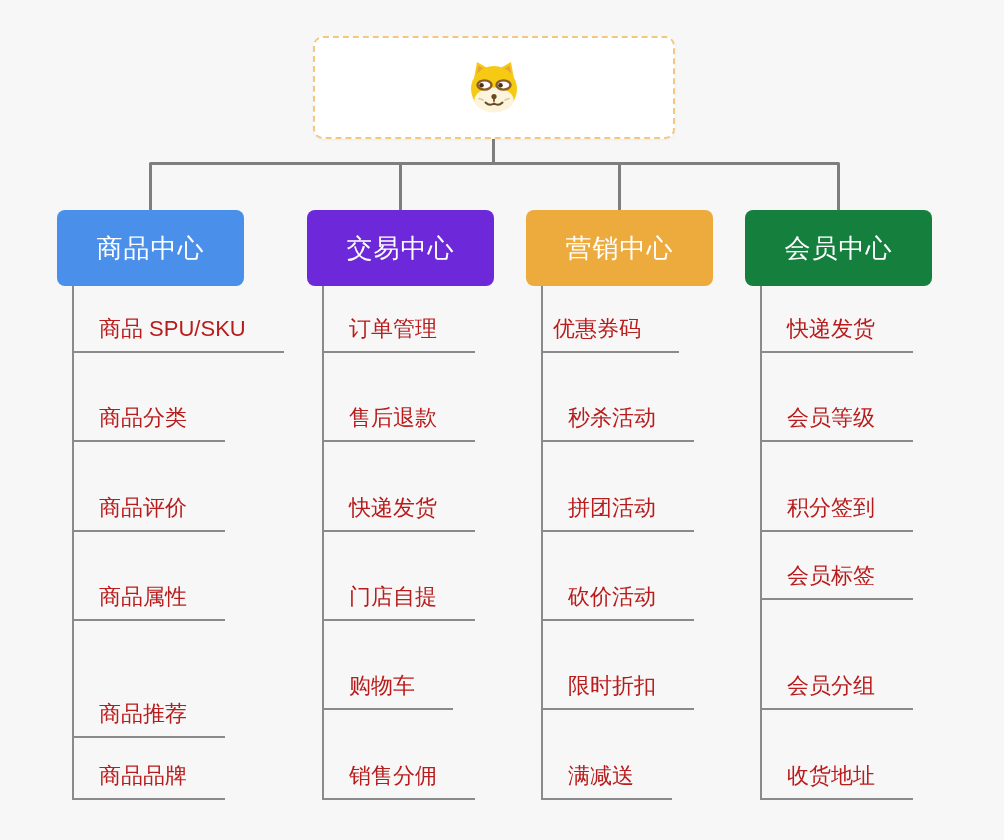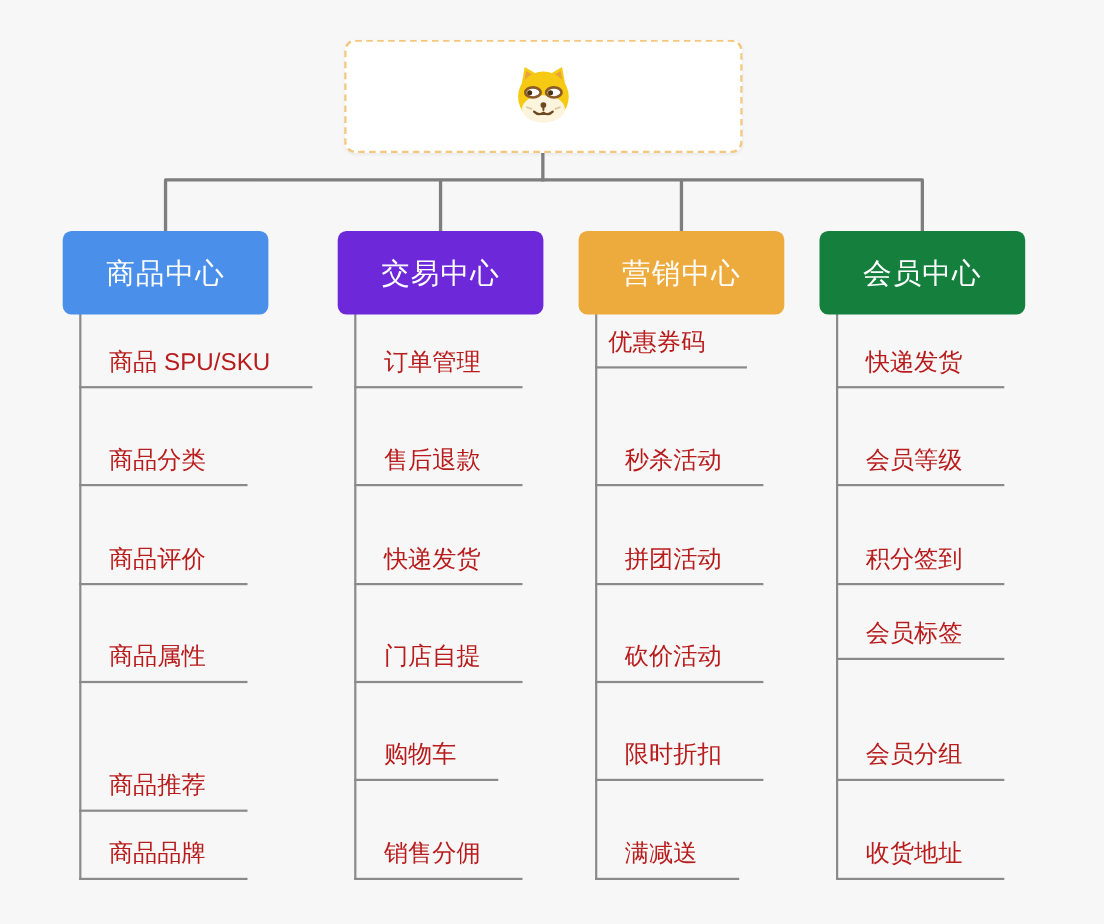--- a/index.html
+++ b/index.html
@@ -138,21 +138,21 @@
       <div class="leaf" style="left: 322px; top: 315px;">订单管理</div>
       <div class="leaf" style="left: 322px; top: 404px;">售后退款</div>
       <div class="leaf" style="left: 322px; top: 494px;">快递发货</div>
       <div class="leaf" style="left: 322px; top: 583px;">门店自提</div>
       <div class="leaf" style="left: 322px; top: 672px;">购物车</div>
       <div class="leaf" style="left: 322px; top: 762px;">销售分佣</div>
       <div class="cat-box" style="left: 526px; background: rgb(238, 171, 61);">
         <span>营销中心</span>
       </div>
       <div class="spine" style="left: 541px;"></div>
-      <div class="leaf" style="left: 541px; top: 297px; padding-left: 12px;">优惠券码</div>
+      <div class="leaf" style="left: 541px; top: 315px; padding-left: 12px;">优惠券码</div>
       <div class="leaf" style="left: 541px; top: 404px;">秒杀活动</div>
       <div class="leaf" style="left: 541px; top: 494px;">拼团活动</div>
       <div class="leaf" style="left: 541px; top: 583px;">砍价活动</div>
       <div class="leaf" style="left: 541px; top: 672px;">限时折扣</div>
       <div class="leaf" style="left: 541px; top: 762px;">满减送</div>
       <div class="cat-box" style="left: 745px; background: #15803d;">
         <span>会员中心</span>
       </div>
       <div class="spine" style="left: 760px;"></div>
       <div class="leaf" style="left: 760px; top: 315px;">快递发货</div>

